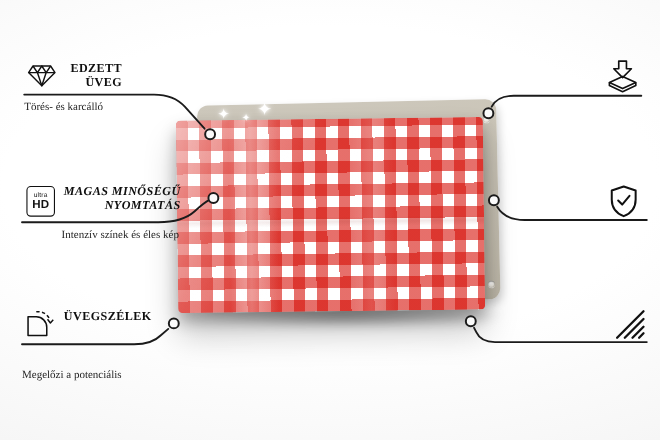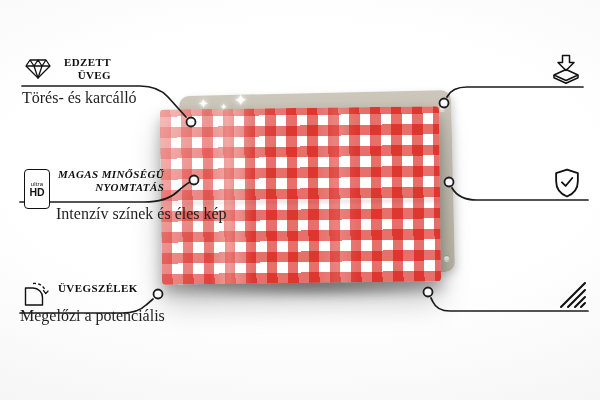--- a/index.html
+++ b/index.html
@@ -49,26 +49,26 @@
   }
   .sparkle { position:absolute; color:#ffffff; text-shadow:0 0 3px #fff, 0 0 7px rgba(255,255,255,0.9); line-height:1; }
 
   
   svg.lines { left:0; top:0; }
   .callout { position:absolute; color:#111; }
   .title {
     font-size:11px; font-weight:bold; letter-spacing:0.4px;
     line-height:13px; color:#0f0f0f; white-space:nowrap;text-align:right;
   }
-  .sub { font-size:16px; line-height:12.5px; color:#1f1f1f; white-space:nowrap; }
+  .sub { font-size:10px; line-height:12.5px; color:#1f1f1f; white-space:nowrap; }
   .icon-wrap { position:absolute; }
   .icon-wrap svg { display:block; }
 
   .uhd {
-    width:26px; height:40px; border:1.6px solid #111; border-radius:4px;
+    width:26px; height:28px; border:1.6px solid #111; border-radius:4px;
     display:flex; flex-direction:column; align-items:center; justify-content:center;
     background:#fff;
   }
   .uhd-top { font-size:6px; line-height:6px; letter-spacing:0.2px; font-family:"Liberation Sans", sans-serif; }
   .uhd-bottom { font-size:10.5px; line-height:10px; font-weight:bold; font-family:"Liberation Sans", sans-serif; }
 </style>
 </head>
 <body>
 
 <div class="abs floor-shadow"></div>
@@ -132,21 +132,21 @@
   <span class="icon-wrap" style="left:22px; top:281px;">
     <svg width="28" height="28" viewBox="0 0 28 28" fill="none" stroke="#111" stroke-width="1.4" stroke-linejoin="round">
       <path d="M3.5 7 H11 A9.5 9.5 0 0 1 20.5 16.5 V24 H3.5 Z"></path>
       <path d="M11 2.5 A11.5 11.5 0 0 1 23.5 10" stroke-dasharray="3 2.2"></path>
       <path d="M21.2 9.2 L23.8 12.6 L26.4 9.6" stroke-width="1.3"></path>
     </svg>
   </span>
   <div class="abs title" style="left:58px; top:282px;">
     <div>ÜVEGSZÉLEK</div>
   </div>
-  <div class="abs sub" style="left:20px; top:310px;text-align:center;">
+  <div class="abs sub" style="left:20px; top:336px;text-align:center;">
     <div>Megelőzi a potenciális</div>
   </div>
 </div>
 
 <div class="callout">
 
   <span class="icon-wrap" style="left:551px; top:53px;">
     <svg width="30" height="33" viewBox="0 0 30 33" fill="none" stroke="#111" stroke-width="1.5" stroke-linejoin="round">
       <path d="M11.5 2.5 H18.5 V9.5 H23 L15 17.5 L7 9.5 H11.5 Z"></path>
       <path d="M15 16.5 L27 22 L15 27.5 L3 22 Z"></path>

